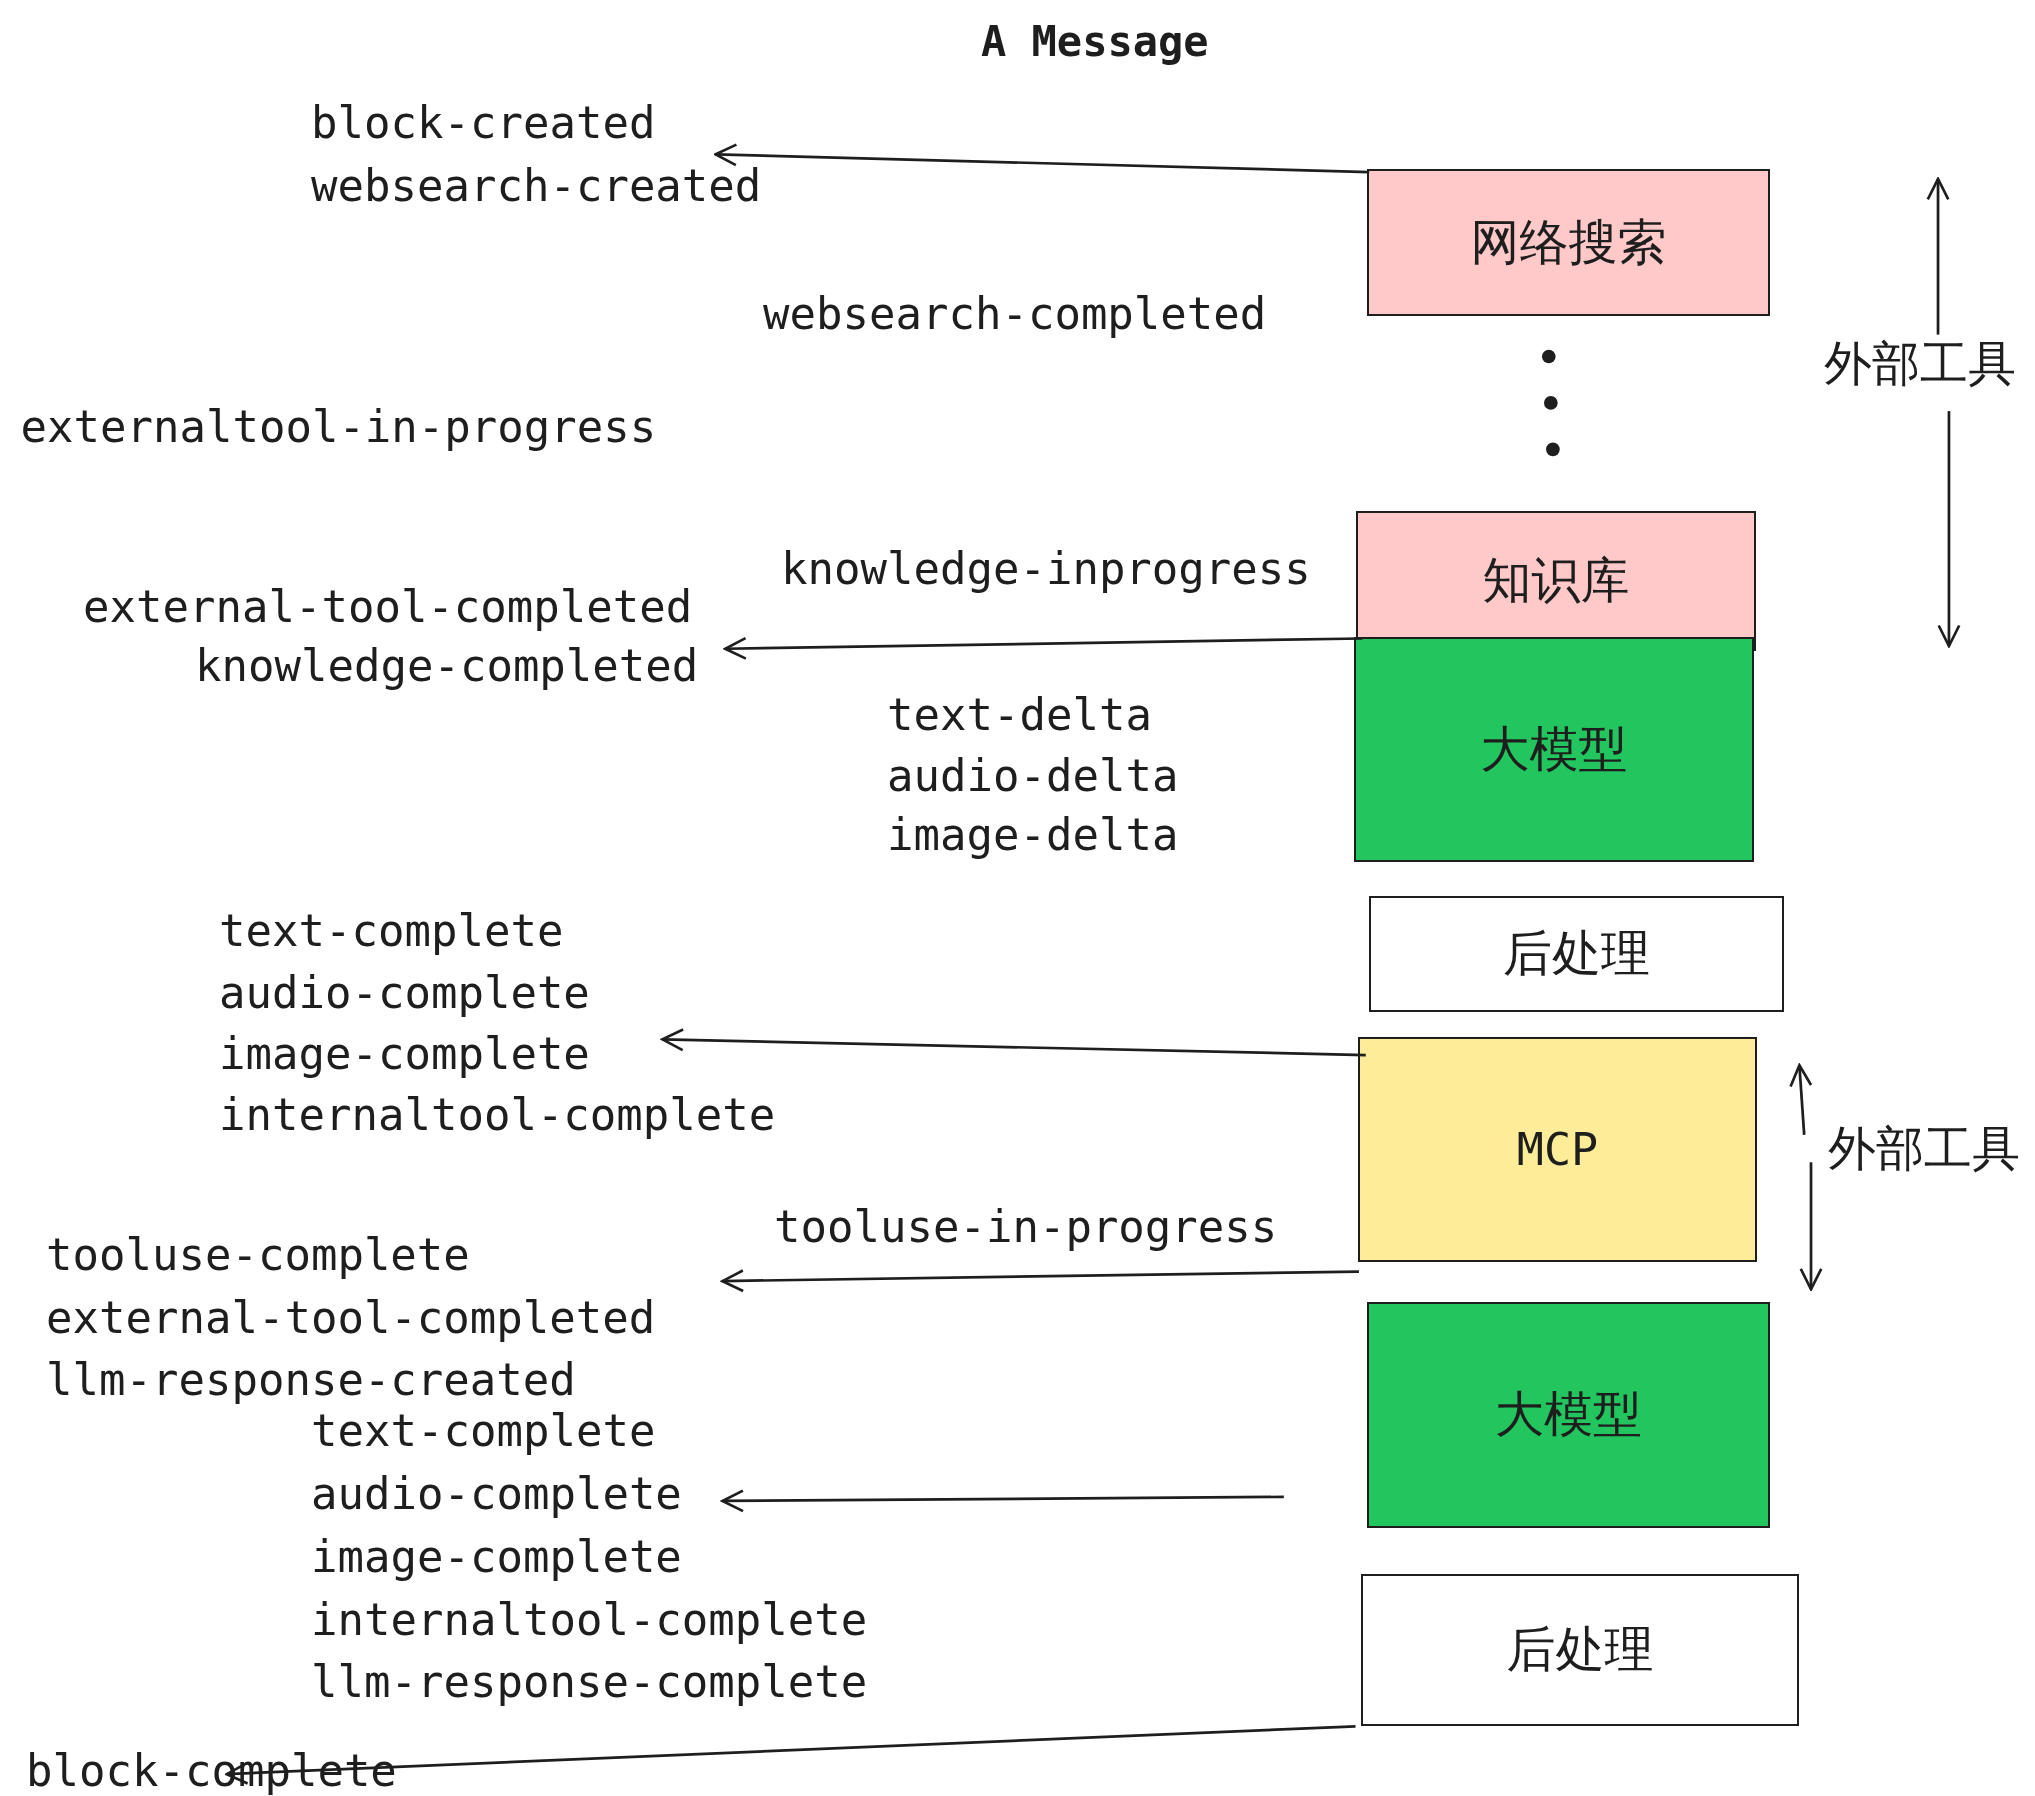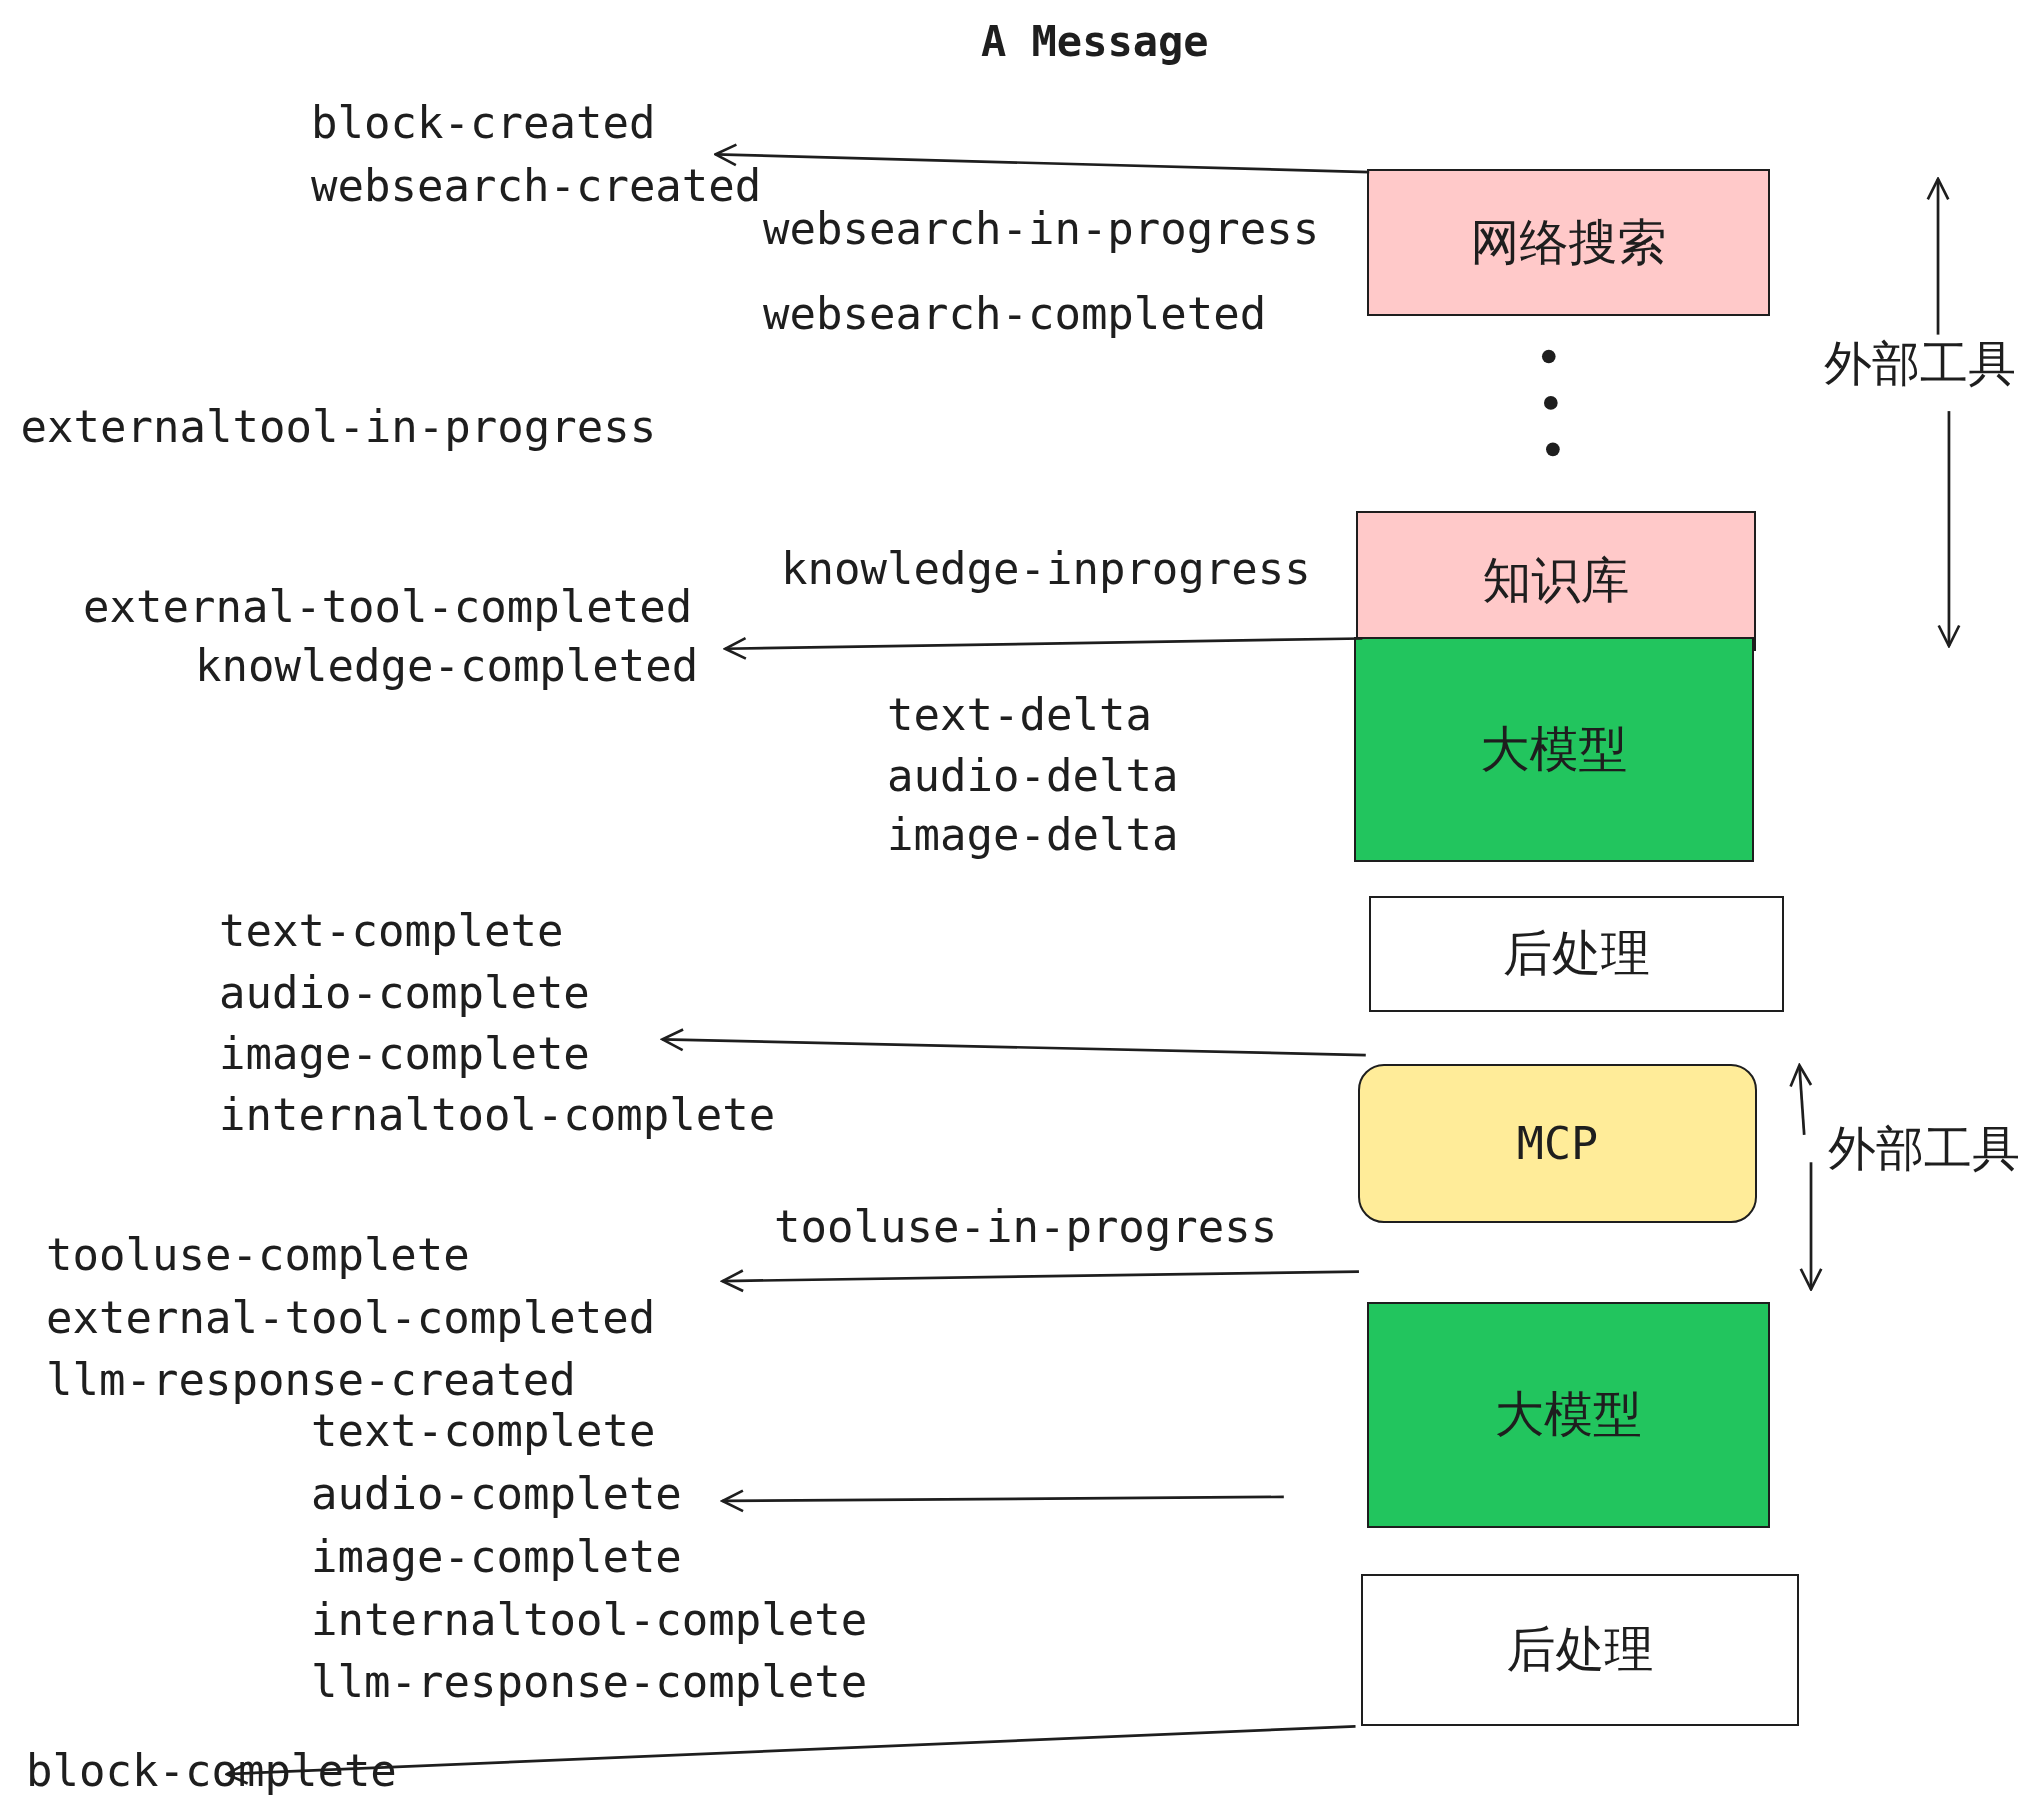--- a/index.html
+++ b/index.html
@@ -21,21 +21,20 @@
 </style>
 </head>
 <body>
 
 <div id="canvas">
 
   <div class="title" style="left:981px;top:19px;position:absolute;">A Message</div>
 
   <div class="ev" style="left:311px;top:101px;">block-created</div>
   <div class="ev" style="left:311px;top:164px;">websearch-created</div>
-  <div class="ev" style="left:763px;top:207px;">websearch-in-progress</div>
   <div class="ev" style="left:763px;top:292px;">websearch-completed</div>
   <div class="ev" style="left:20.5px;top:405px;">externaltool-in-progress</div>
   <div class="ev" style="left:781px;top:547px;">knowledge-inprogress</div>
   <div class="ev" style="left:83px;top:585px;">external-tool-completed</div>
   <div class="ev" style="left:195px;top:644px;">knowledge-completed</div>
   <div class="ev" style="left:887px;top:693px;">text-delta</div>
   <div class="ev" style="left:887px;top:754px;">audio-delta</div>
   <div class="ev" style="left:887px;top:813px;">image-delta</div>
   <div class="ev" style="left:219px;top:909px;">text-complete</div>
   <div class="ev" style="left:219px;top:971px;">audio-complete</div>
@@ -52,21 +51,21 @@
   <div class="ev" style="left:311px;top:1472px;">audio-complete</div>
   <div class="ev" style="left:311px;top:1535px;">image-complete</div>
   <div class="ev" style="left:311px;top:1598px;">internaltool-complete</div>
   <div class="ev" style="left:311px;top:1660px;">llm-response-complete</div>
   <div class="ev" style="left:26px;top:1749px;">block-complete</div>
 
   <div class="node fill-pink" style="left:1367px;top:169px;width:403px;height:147px;">网络搜索</div>
   <div class="node fill-pink" style="left:1356px;top:511px;width:400px;height:140px;">知识库</div>
   <div class="node fill-green" style="left:1354px;top:637px;width:400px;height:225px;">大模型</div>
   <div class="node fill-white" style="left:1369px;top:896px;width:415px;height:116px;">后处理</div>
-  <div class="node mono fill-yellow" style="left:1358px;top:1064px;width:399px;height:159px;border-radius:26px;">MCP</div>
+  <div class="node mono fill-yellow" style="left:1358px;top:1037px;width:399px;height:225px;">MCP</div>
   <div class="node fill-green" style="left:1367px;top:1302px;width:403px;height:226px;">大模型</div>
   <div class="node fill-white" style="left:1361px;top:1574px;width:438px;height:152px;">后处理</div>
 
   <div class="side-label" style="left:1824px;top:341px;">外部工具</div>
   <div class="side-label" style="left:1828px;top:1126px;">外部工具</div>
 
   <svg class="overlay" viewBox="0 0 2980 2630">
     <defs>
       <marker id="ah" viewBox="0 0 12 12" refX="11" refY="6" markerWidth="9" markerHeight="9" orient="auto">
         <path d="M1,1 L11,6 L1,11" fill="none" stroke="#1e1e1e" stroke-width="1.3"></path>

